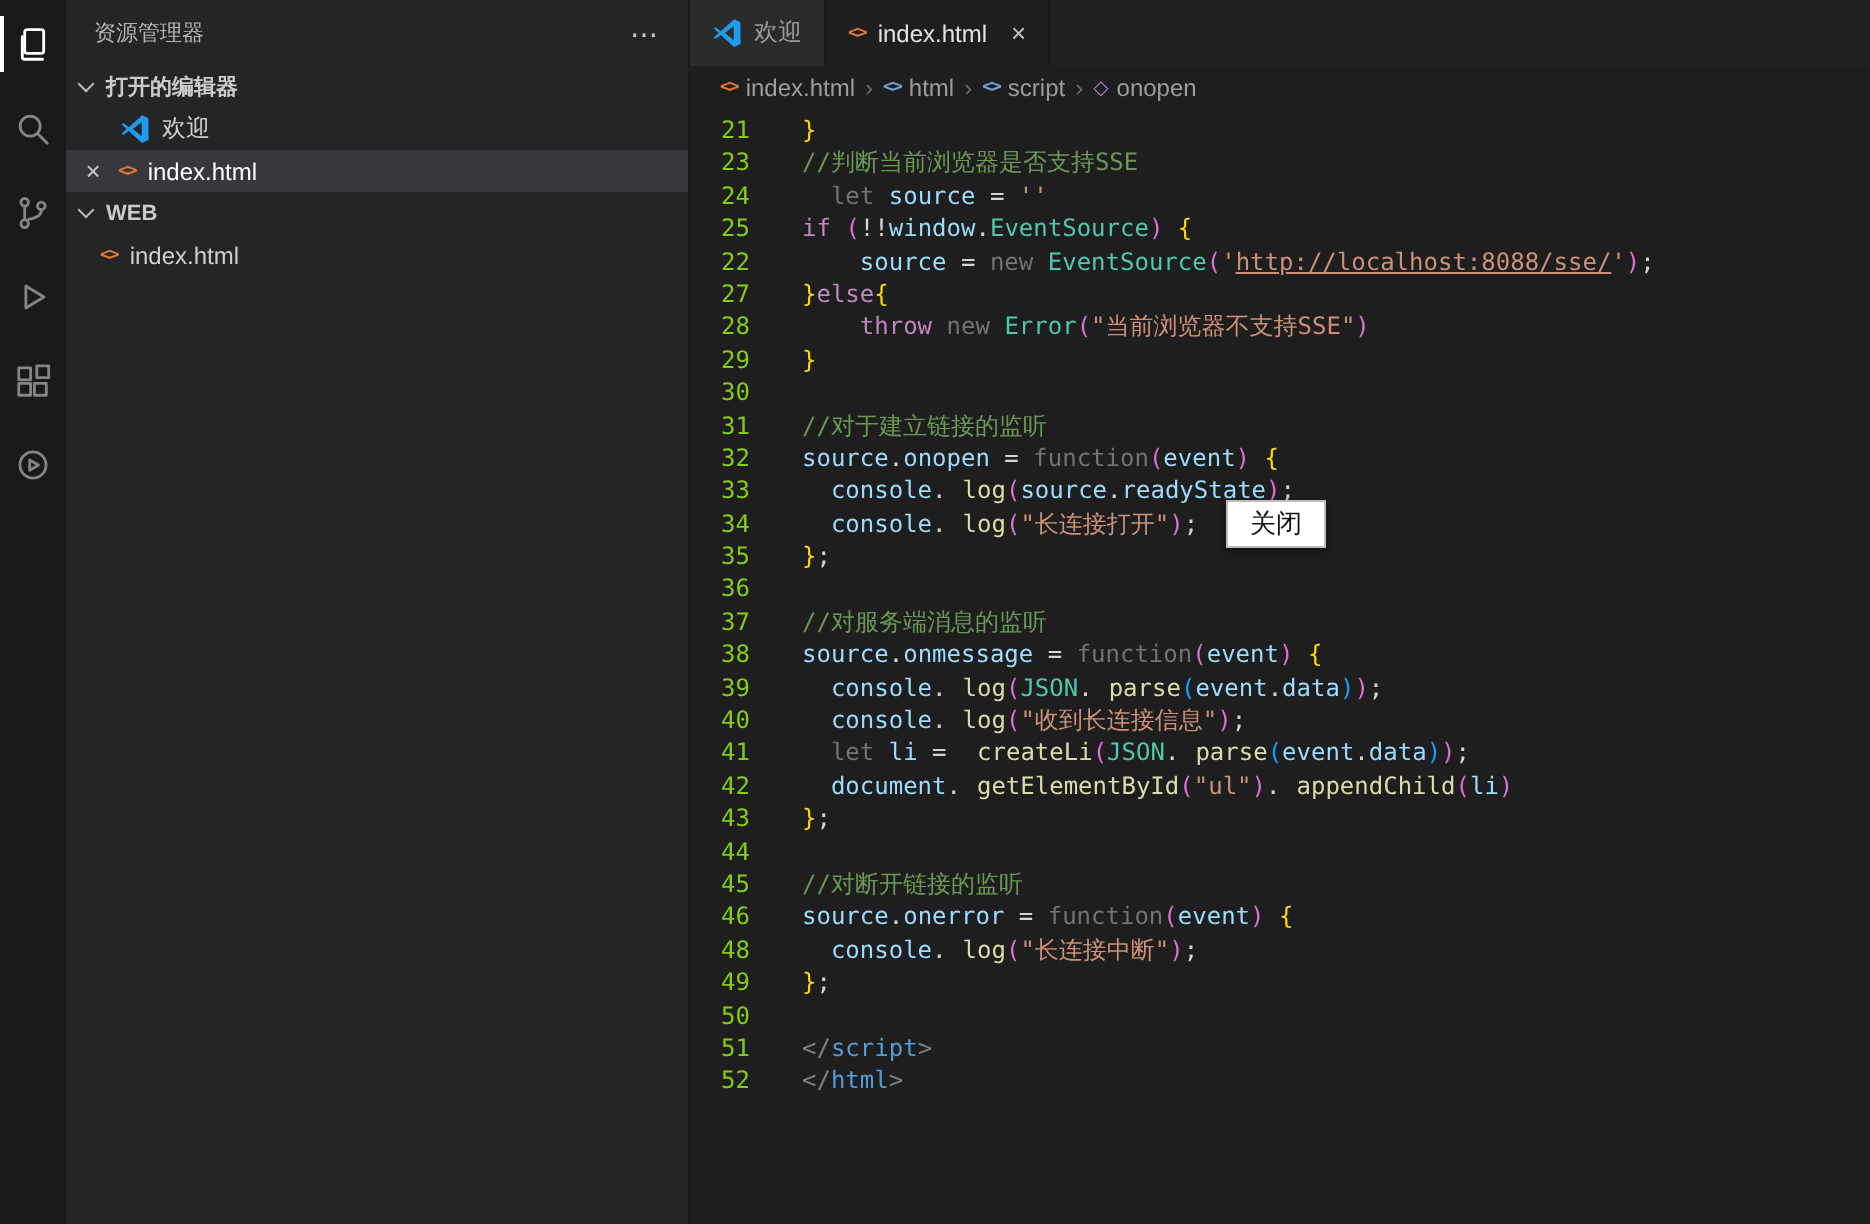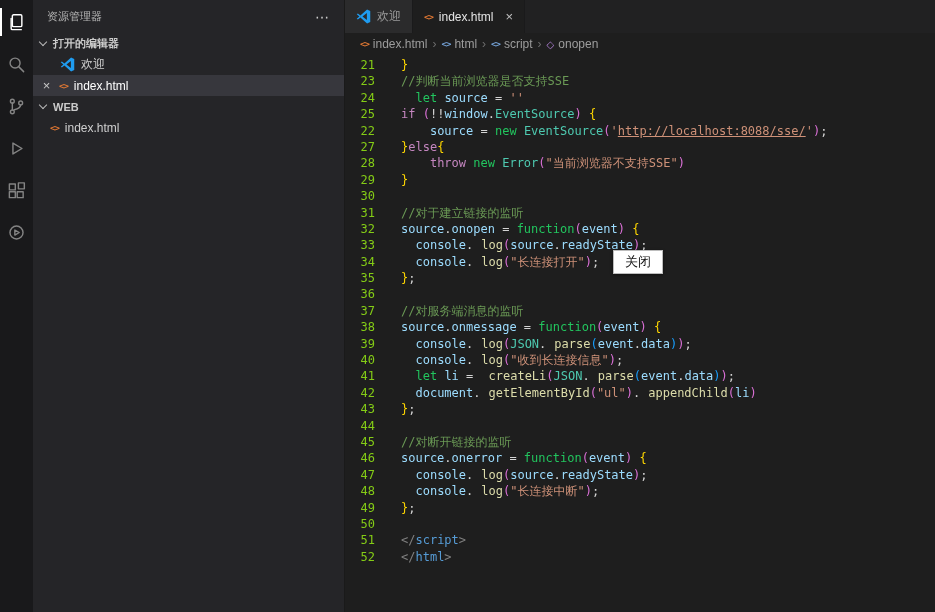--- a/index.html
+++ b/index.html
@@ -57,21 +57,21 @@
     color:#75a3d8; letter-spacing:-1px; }
   .bc-method { color:#b180d7; font-size:10px; }
 
   
   .code-area { flex:1; position:relative; padding-top:2px; overflow:hidden;
     font-family:"DejaVu Sans Mono", monospace; font-size:12px; cursor:text; }
   .code-line { display:flex; height:16.4px; line-height:16.4px; }
   .ln { width:30px; flex:none; text-align:right; color:#84cc16; }
   .lc { margin-left:26px; white-space:pre; color:#d4d4d4; }
   .tk-cmt { color:#6a9955; }
-  .tk-kw  { color:#22c55e; }
+  .tk-kw  { color:#737373; }
   .tk-ctl { color:#c586c0; }
   .tk-v   { color:#9cdcfe; }
   .tk-fn  { color:#dcdcaa;margin-left:8px; }
   .tk-cls { color:#4ec9b0; }
   .tk-str { color:#ce9178; }
   .tk-stru{ color:#ce9178; text-decoration:underline; }
   .tk-d   { color:#d4d4d4; }
   .tk-b1  { color:#ffd700; }
   .tk-b2  { color:#da70d6; }
   .tk-b3  { color:#179fff; }
@@ -298,24 +298,20 @@
           </div>
           <div class="code-line">
             <span class="ln">45</span>
             <span class="lc"><span class="tk-cmt">//对断开链接的监听</span></span>
           </div>
           <div class="code-line">
             <span class="ln">46</span>
             <span class="lc"><span class="tk-v">source</span><span class="tk-d">.</span><span class="tk-v">onerror</span><span class="tk-d"> = </span><span class="tk-kw">function</span><span class="tk-b2">(</span><span class="tk-v">event</span><span class="tk-b2">)</span><span class="tk-d"> </span><span class="tk-b1">{</span></span>
           </div>
           <div class="code-line">
-            <span class="ln">47</span>
-            <span class="lc"><span class="tk-d">  </span><span class="tk-v">console</span><span class="tk-d">.</span><span class="tk-fn">log</span><span class="tk-b2">(</span><span class="tk-v">source</span><span class="tk-d">.</span><span class="tk-v">readyState</span><span class="tk-b2">)</span><span class="tk-d">;</span></span>
-          </div>
-          <div class="code-line">
             <span class="ln">48</span>
             <span class="lc"><span class="tk-d">  </span><span class="tk-v">console</span><span class="tk-d">.</span><span class="tk-fn">log</span><span class="tk-b2">(</span><span class="tk-str">"长连接中断"</span><span class="tk-b2">)</span><span class="tk-d">;</span></span>
           </div>
           <div class="code-line">
             <span class="ln">49</span>
             <span class="lc"><span class="tk-b1">}</span><span class="tk-d">;</span></span>
           </div>
           <div class="code-line">
             <span class="ln">50</span>
             <span class="lc"></span>

